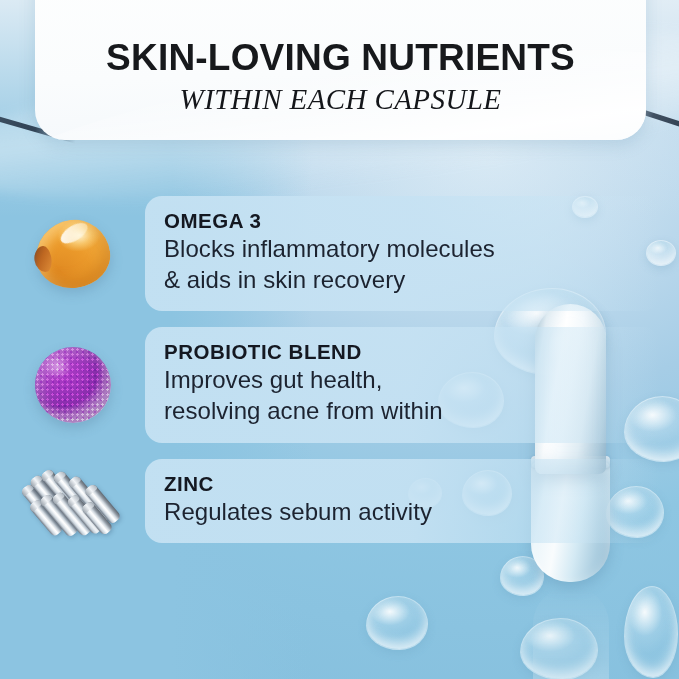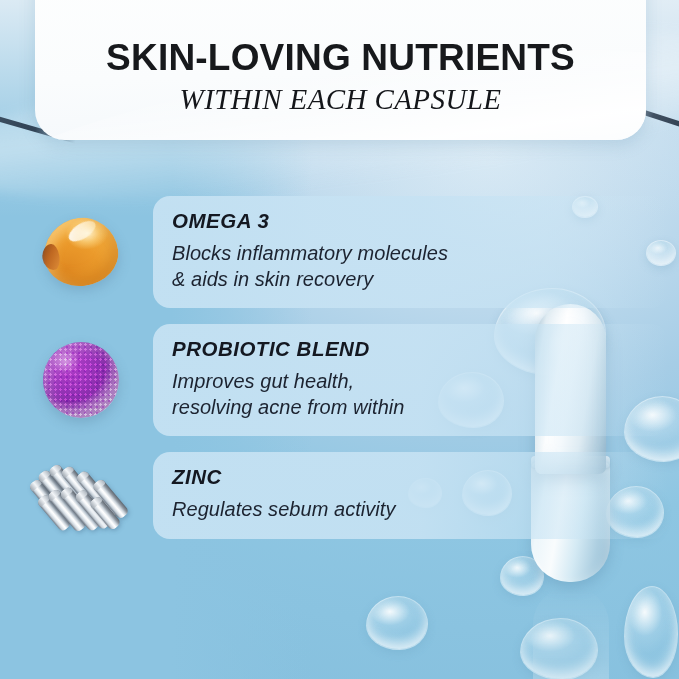--- a/index.html
+++ b/index.html
@@ -84,43 +84,43 @@
   }
   .header-sub {
     position:relative; z-index:2;
     font-family:"Liberation Serif", serif;
     font-style:italic; font-size:29px; letter-spacing:.4px;
     color:#14161a; white-space:nowrap; line-height:1.18;
     margin-top:3px;
   }
 
   
-  .rows { position:absolute; left:8px; top:196px; width:541px;font-style:italic; }
+  .rows { position:absolute; left:0; top:196px; width:541px; }
   .row { position:relative; height:auto; margin-bottom:16px; }
 
   .card {
     position:relative;
     margin-left:145px;
     width:515px;
     border-radius:17px;
     background:linear-gradient(90deg,
       rgba(198,226,243,.93) 0%,
       rgba(198,226,243,.90) 52%,
       rgba(200,228,244,.60) 76%,
       rgba(203,230,245,.16) 92%,
       rgba(205,231,246,0) 100%);
     padding:14px 18px 16px 19px;
   }
   .card-title {
     font-size:20.5px; font-weight:700; letter-spacing:.5px;
     color:#141821; line-height:1.12;
   }
   .card-desc {
-    font-size:20px; font-weight:400; letter-spacing:.05px;
-    color:#1c2330; line-height:1.28; margin-top:8px;
+    font-size:24px; font-weight:400; letter-spacing:.05px;
+    color:#1c2330; line-height:1.28; margin-top:1px;
     white-space:pre-line;
   }
 
   
   .icon-slot {
     position:absolute; left:0; top:0;
     width:145px; display:flex; align-items:center; justify-content:center;
   }
 
   

